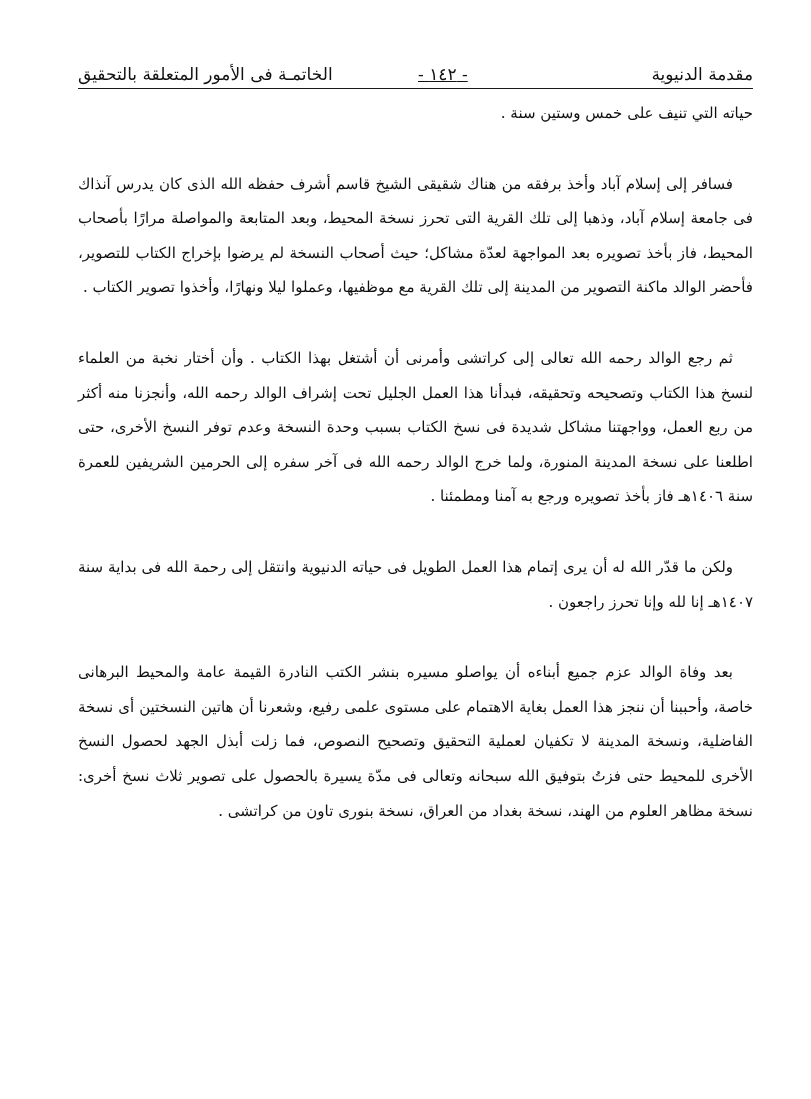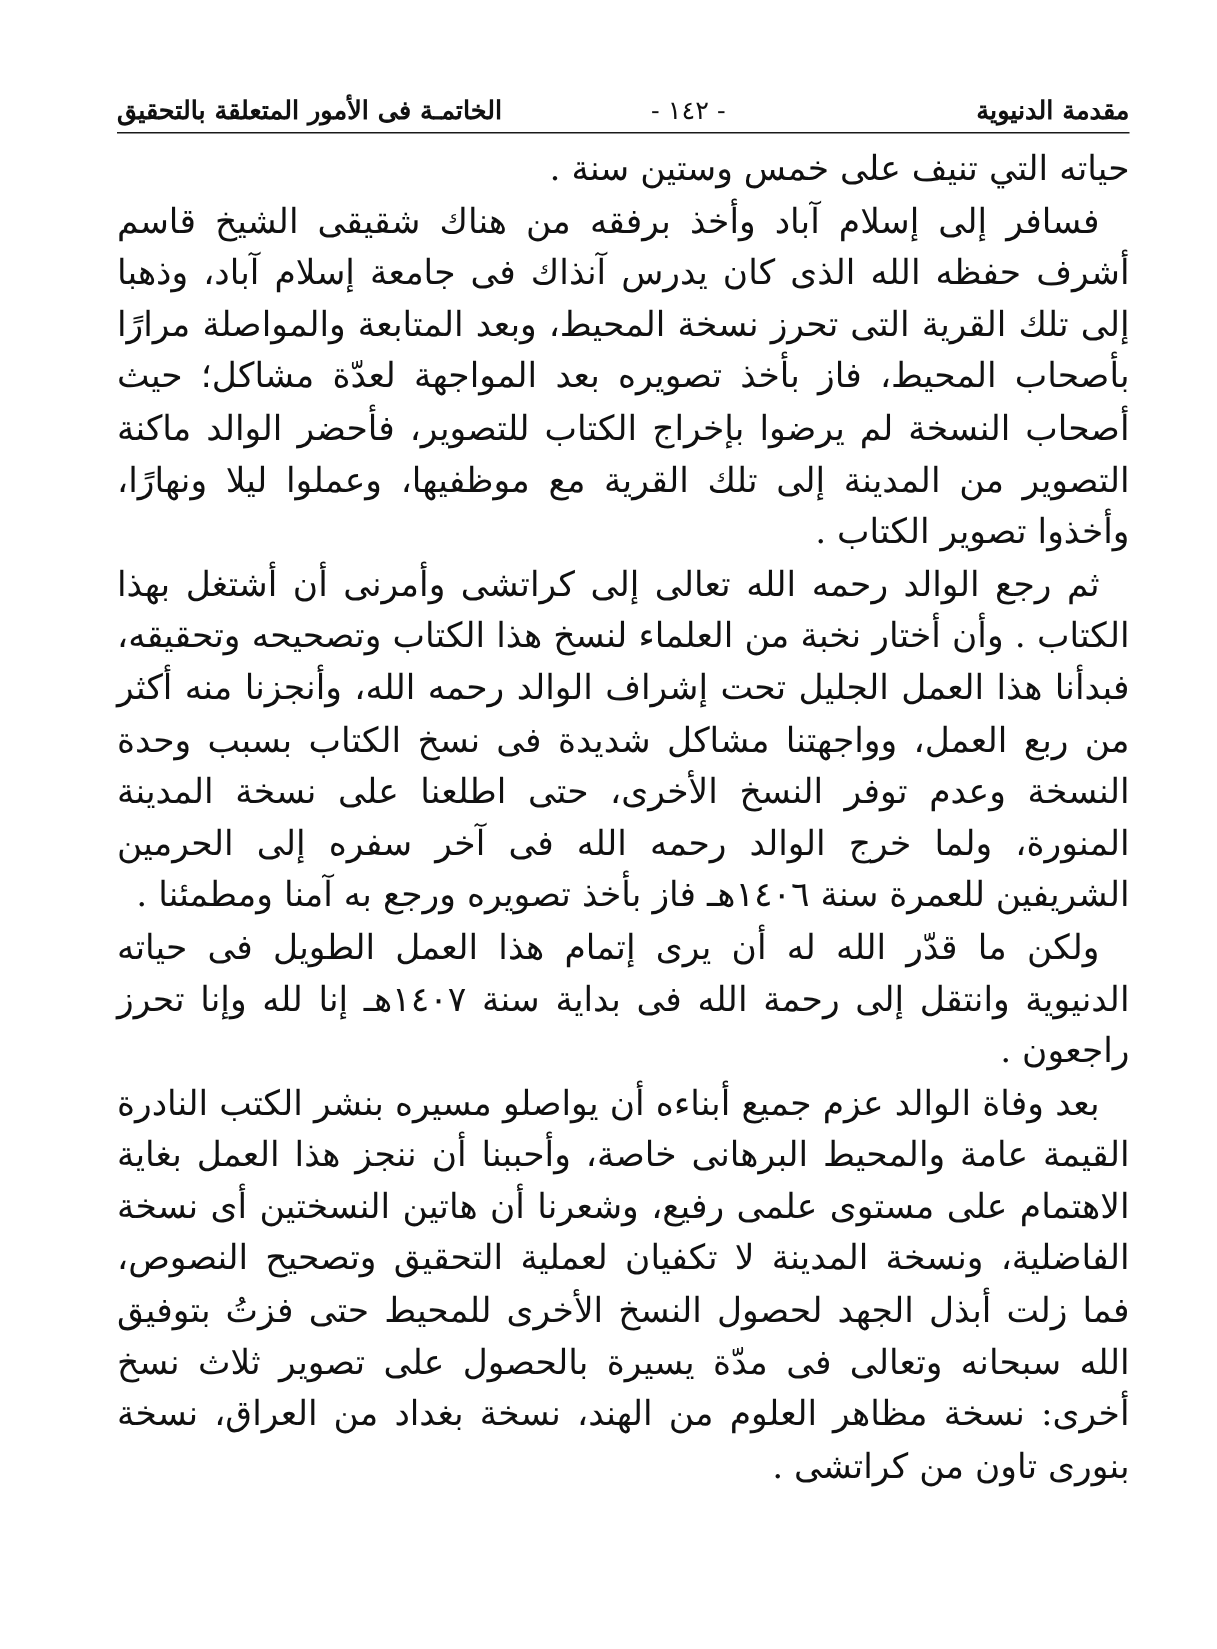--- a/index.html
+++ b/index.html
@@ -31,52 +31,53 @@
       height: 28px;
       display: flex;
       justify-content: space-between;
       align-items: flex-end;
       font-size: 17px;
       line-height: 24px;
     }
     .running-header .hdr-left,
     .running-header .hdr-right {
       white-space: nowrap;
-      font-weight: bold;
     }
     .running-header .hdr-page {
       position: absolute;
-      left: 356px;
+      left: 340px;
       white-space: nowrap;
       direction: rtl;
+      text-decoration: underline;
     }
     .header-rule {
       position: absolute;
       top: 88px;
       left: 78px;
       width: 675px;
       height: 0;
       border-top: 1.6px solid #1a1a1a;
     }
     .body-text {
       position: absolute;
       top: 96px;
       left: 78px;
       width: 675px;
-      font-size: 23px;
+      font-size: 15px;
       line-height: 34.6px;
       text-align: justify;
       text-align-last: right;
     }
     .body-text p {
       margin: 0;
       text-indent: 0;
     }
     .body-text p.indent {
       text-indent: 20px;
+      margin-top: 36px;
     }
   </style>
 </head>
 <body>
 
 <div class="page">
 
   <div class="running-header">
     <span class="hdr-right">مقدمة الدنيوية</span>
     <span class="hdr-page">- ١٤٢ -</span>

